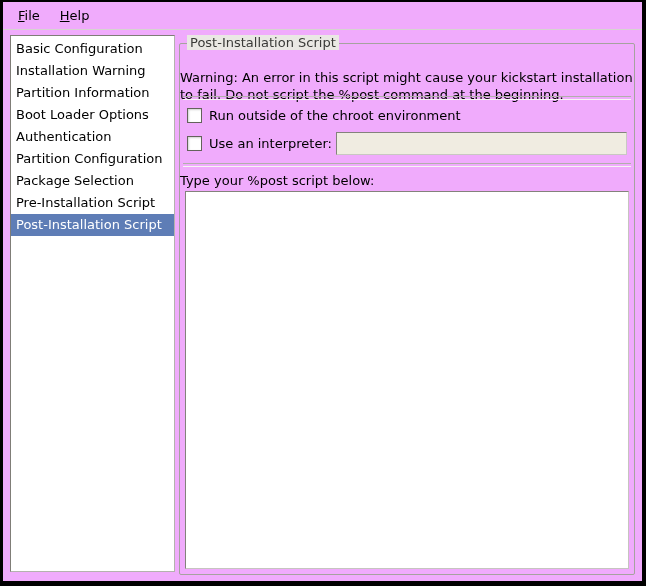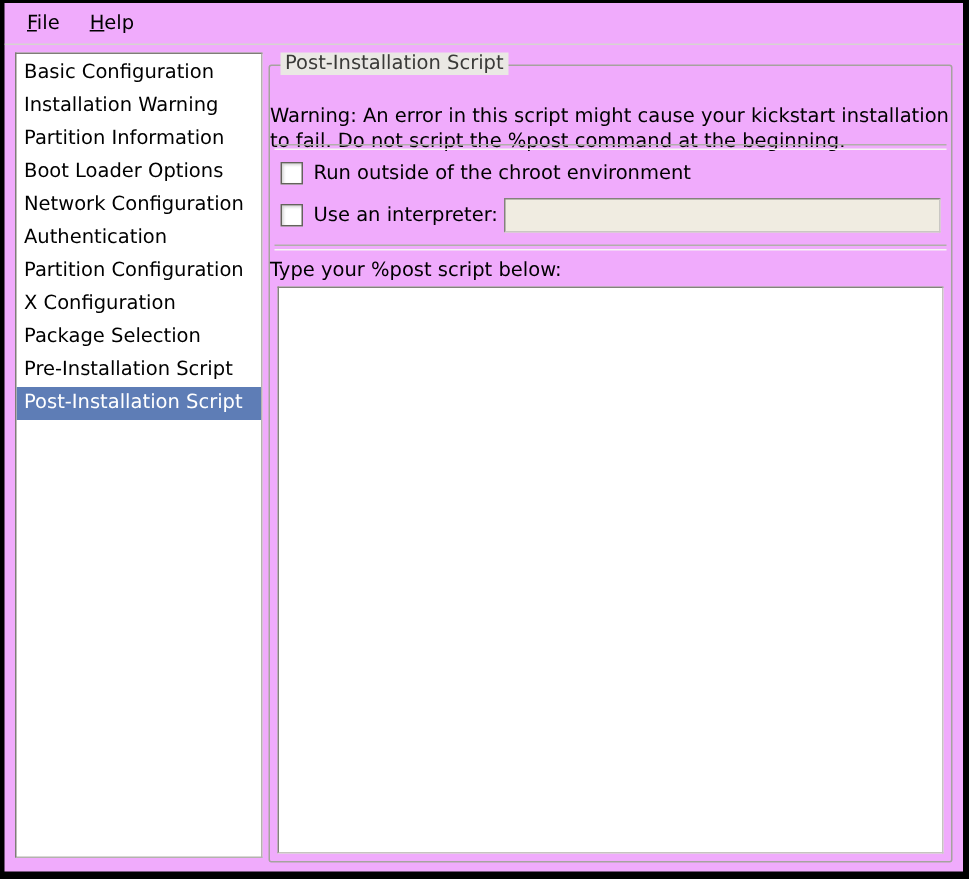--- a/index.html
+++ b/index.html
@@ -56,24 +56,22 @@
   <div class="menubar">
     <div class="menu-item"><span class="accel">F</span><span>ile</span></div>
     <div class="menu-item"><span class="accel">H</span><span>elp</span></div>
   </div>
 
   <div class="sidebar">
     <div class="list-item">Basic Configuration</div>
     <div class="list-item">Installation Warning</div>
     <div class="list-item">Partition Information</div>
     <div class="list-item">Boot Loader Options</div>
-    <div class="list-item">Network Configuration</div>
     <div class="list-item">Authentication</div>
     <div class="list-item">Partition Configuration</div>
-    <div class="list-item">X Configuration</div>
     <div class="list-item">Package Selection</div>
     <div class="list-item">Pre-Installation Script</div>
     <div class="list-item selected">Post-Installation Script</div>
   </div>
 
   <div class="frame">
     <span class="frame-title">Post-Installation Script</span>
 
     <div class="warning">
       <div>Warning: An error in this script might cause your kickstart installation</div>

